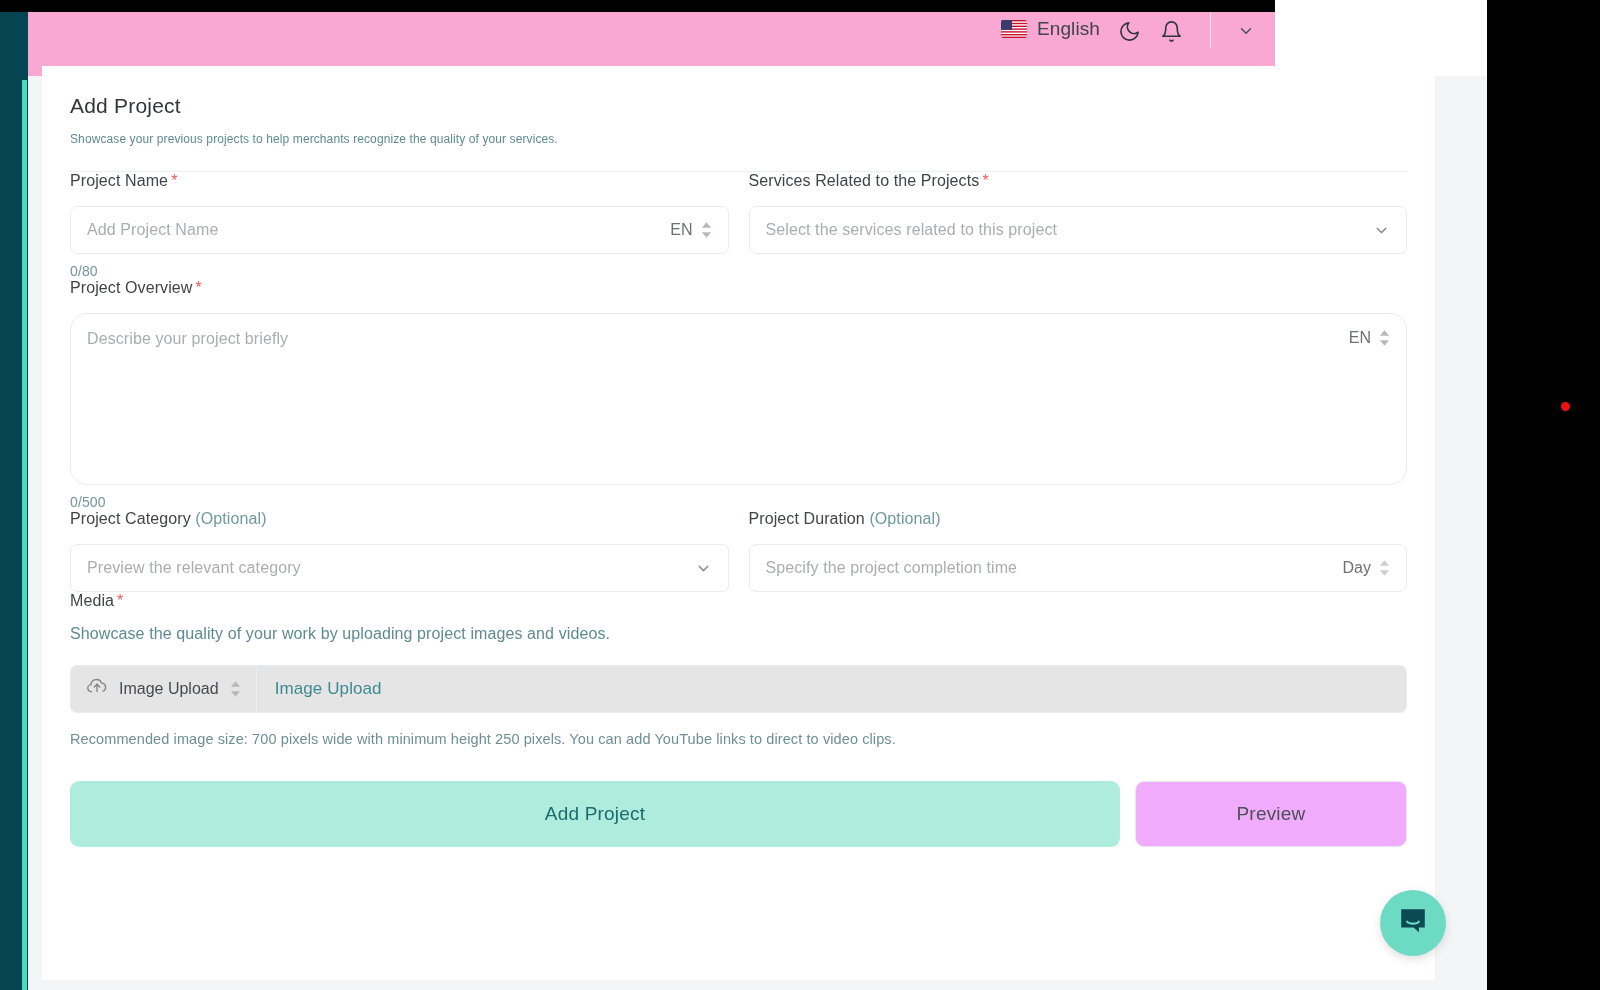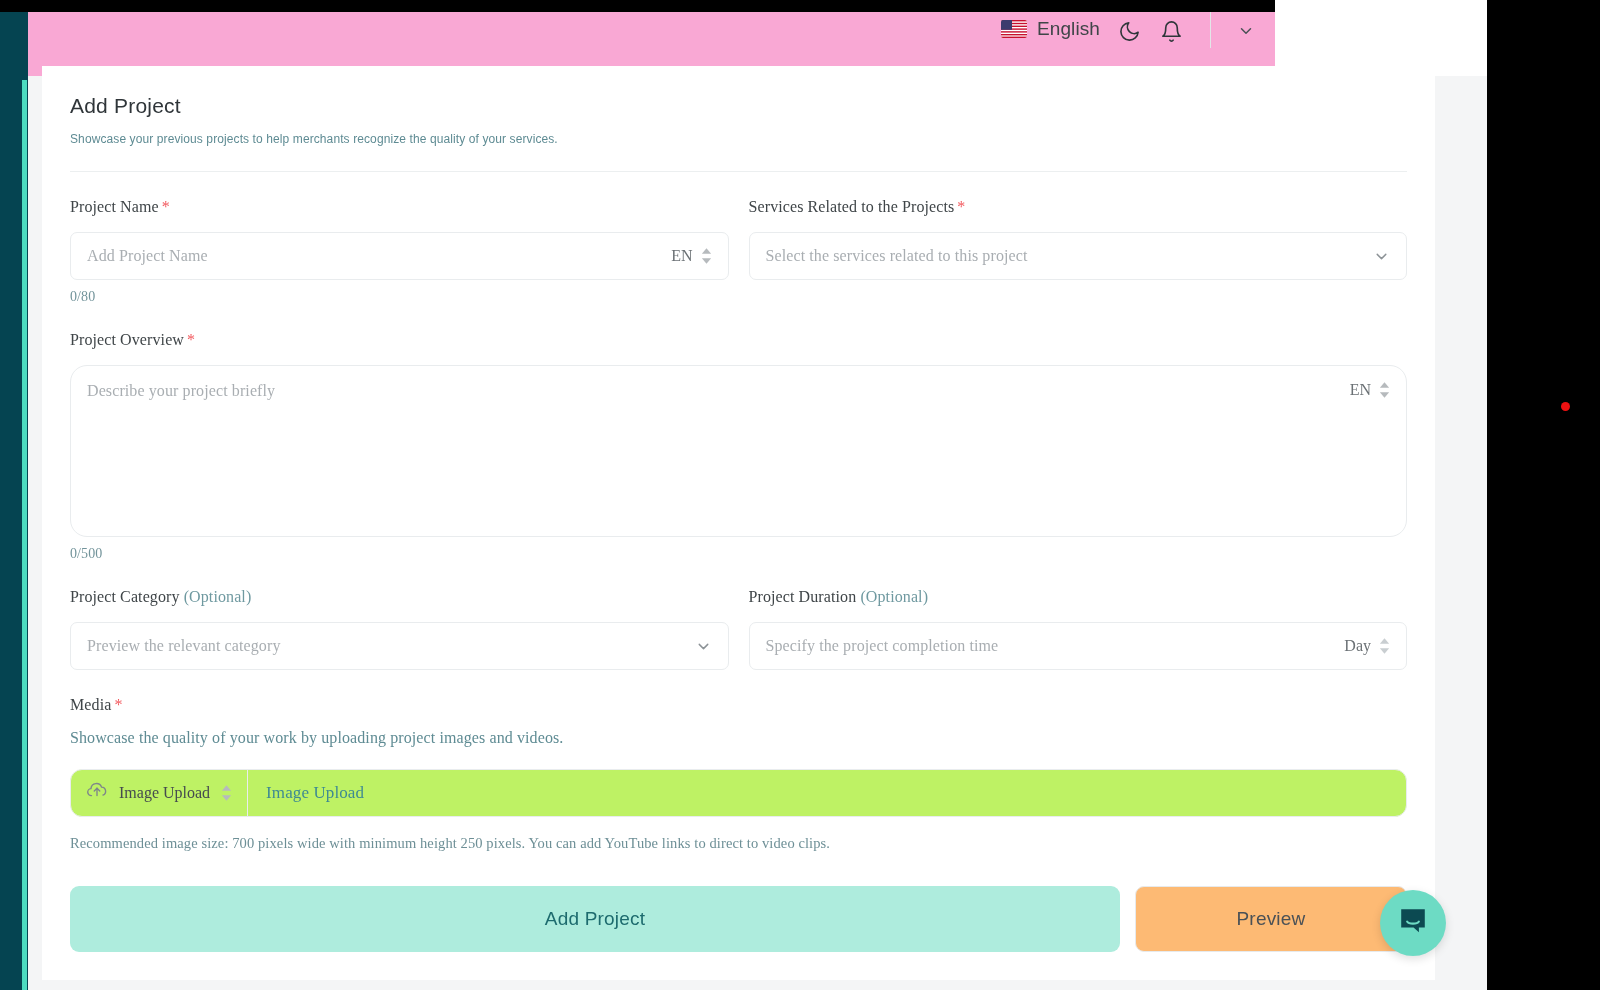--- a/index.html
+++ b/index.html
@@ -150,22 +150,20 @@
   .hr {
     height: 1px;
     background: #eceff0;
     margin: 25px 0 0 0;
   }
 
   
   .row {
     display: flex;
     gap: 20px;
-    margin-top: 26px;
-    font-family: Liberation Serif, serif;
   }
   .col { flex: 1; min-width: 0; }
   .col-full { width: 100%; }
 
   .field-label {
     font-size: 16px;
     color: #3f4548;
     margin-bottom: 16px;
     letter-spacing: .1px;
   }
@@ -245,23 +243,23 @@
     font-size: 16px;
     color: #5e8b93;
     margin-top: 15px;
     margin-bottom: 22px;
     letter-spacing: .1px;
   }
   .upload-bar {
     display: flex;
     height: 48px;
     border: 1px solid #e9ecee;
-    border-radius: 12px;
+    border-radius: 7px;
     overflow: hidden;
-    background: #bef264;
+    background: #e5e5e5;
   }
   .upload-type {
     display: flex;
     align-items: center;
     gap: 11px;
     padding: 0 15px;
     border-right: 1px solid #e9ecee;
     cursor: pointer;
     flex: 0 0 auto;
   }
@@ -301,21 +299,21 @@
     border: none;
     border-radius: 9px;
     font-size: 19px;
     font-family: "Liberation Sans", sans-serif;
     letter-spacing: .2px;
     cursor: pointer;
   }
   .btn-secondary {
     flex: 0 0 272px;
     height: 66px;
-    background: #fdba74;
+    background: #f0abfc;
     color: #4a5156;
     border: 1px solid #e7eaec;
     border-radius: 9px;
     font-size: 19px;
     font-family: "Liberation Sans", sans-serif;
     letter-spacing: .2px;
     cursor: pointer;
     text-align: center;
   }
 

